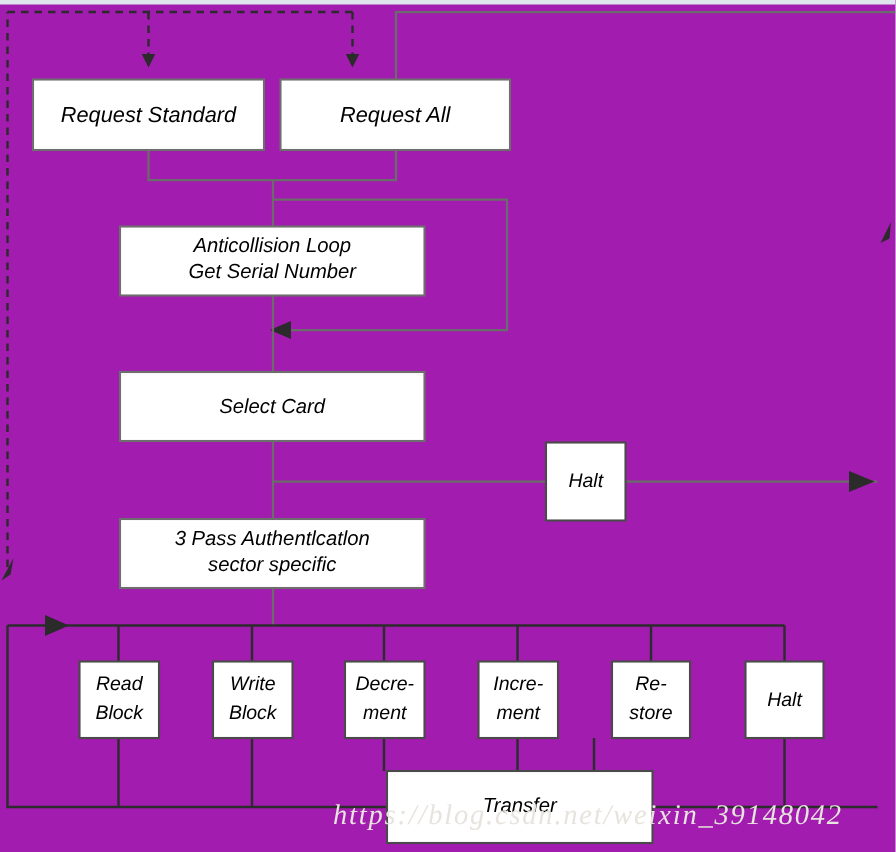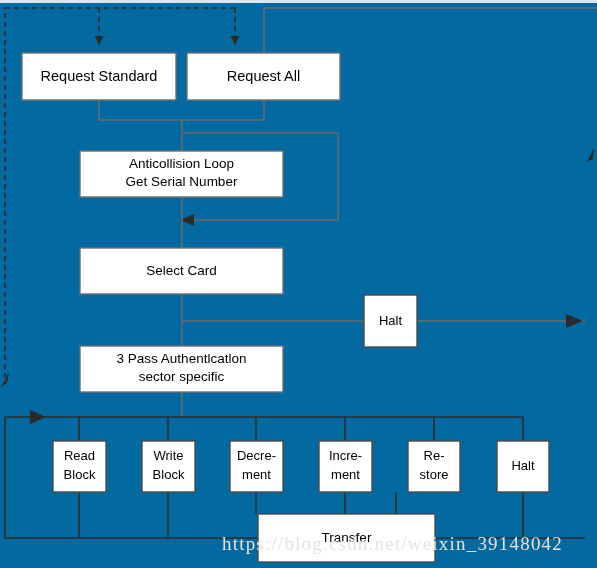--- a/index.html
+++ b/index.html
@@ -7,22 +7,23 @@
     padding: 0;
     background: #dfe5ec;
   }
   body {
     font-family: "Liberation Sans", sans-serif;
   }
   #canvas {
     position: relative;
     width: 597px;
     height: 568px;
-    background: #0369a1;
+    background: #a21caf;
     overflow: hidden;
+    font-style: italic;
   }
   #canvas::after {
     content: "";
     position: absolute;
     left: 0; right: 0; top: 0;
     height: 3px;
     background: #dfe5ec;
     pointer-events: none;
   }
   svg.diagram {

